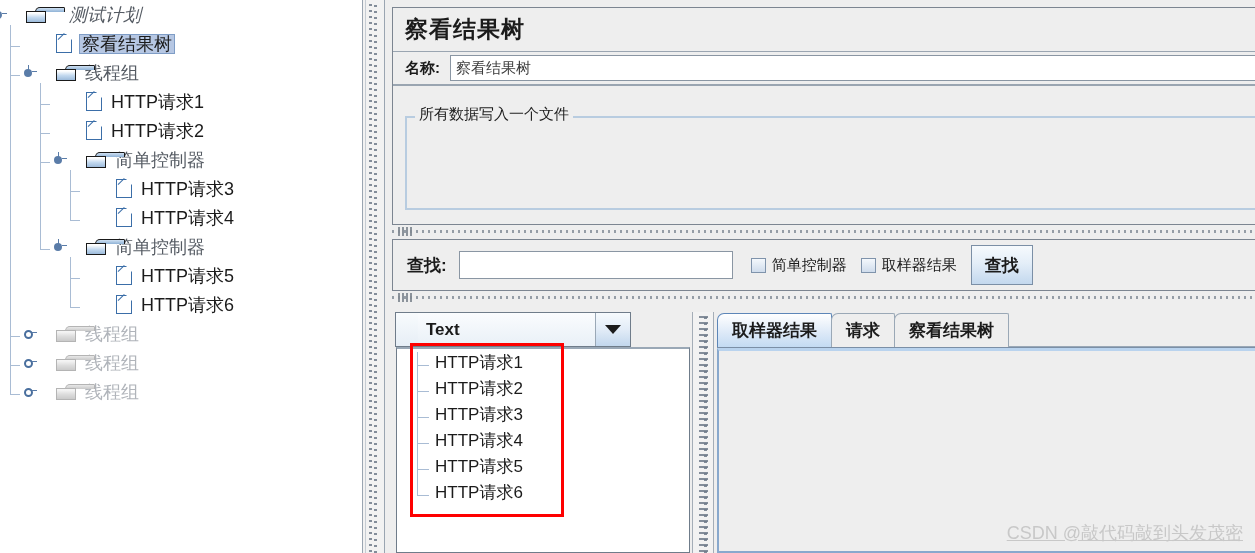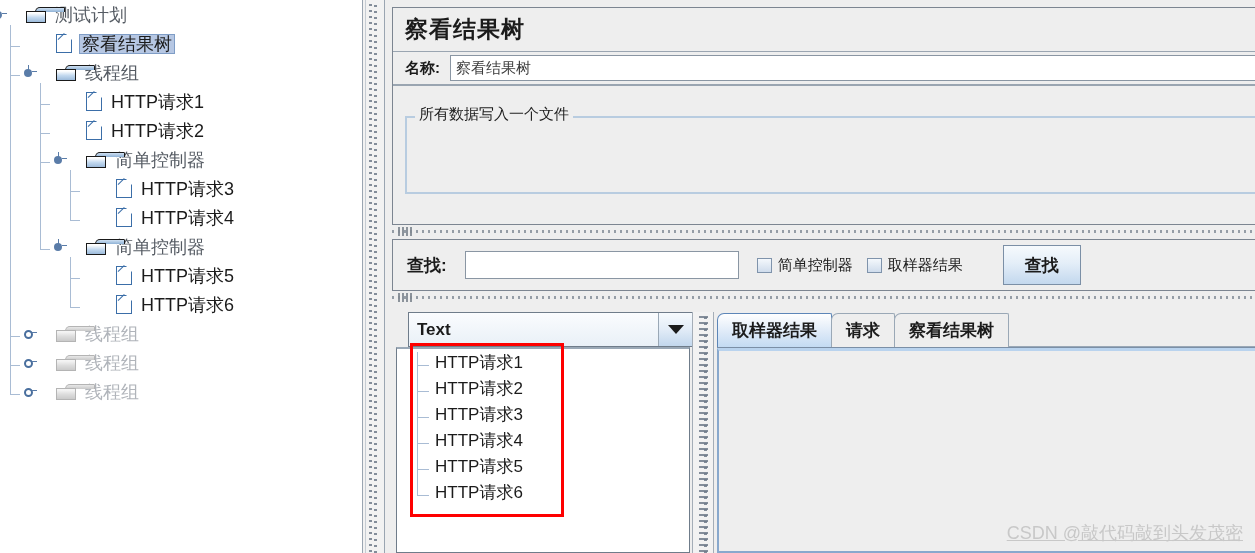--- a/index.html
+++ b/index.html
@@ -210,21 +210,21 @@
     margin: 3px 0;
   }
   .field-input.noborder {
     border: none;
     margin: 0;
   }
 
   
   .group-box {
     position: absolute;
-    left: 12px; top: 108px; right: 0; height: 78px;
+    left: 12px; top: 108px; right: 0; height: 94px;
     border: 2px solid #b8cce0;
     border-right: none;
     border-top: none;
   }
   .group-legend {
     position: absolute;
     left: 8px; top: -11px;
     background: #eeeeee;
     font-size: 15px;
     color: #1b1b1b;
@@ -278,21 +278,21 @@
     left: 7px; top: 239px; right: 0; height: 52px;
     background: #eeeeee;
     border: 1px solid #7c8591;
     border-right: none;
     display: flex;
     align-items: center;
     padding-left: 14px;
   }
   .search-bar .lab {
     font-size: 17px; font-weight: bold; color: #1b1b1b;
-    margin-right: 18px; white-space: nowrap;
+    margin-right: 12px; white-space: nowrap;
   }
   .search-input {
     width: 274px; height: 28px;
     background: #ffffff;
     border: 1px solid #8a96a3;
     margin-right: 18px;
   }
   .chk-wrap {
     display: flex; align-items: center;
     margin-right: 14px;
@@ -301,43 +301,43 @@
   .chk {
     width: 15px; height: 15px;
     background: linear-gradient(#f4f8fc, #cfdcec);
     border: 1px solid #7f93ab;
     margin-right: 6px;
     flex: 0 0 15px;
   }
   .chk-wrap .txt { font-size: 15px; color: #1b1b1b; }
 
   .btn {
-    width: 78px; height: 40px;
+    width: 62px; height: 40px;
     background: linear-gradient(#f6fafd 0%, #e4eef8 45%, #c3d8ee 100%);
     border: 1px solid #7b8fa6;
     font-size: 17px; font-weight: bold; color: #1b1b1b;
     display: flex; align-items: center; justify-content: center;
     margin-right: 10px;
     cursor: default;
-    margin-left: 26px;
   }
 
   
   .results-area {
     position: absolute;
     left: 7px; top: 304px; right: 0; bottom: 0;
   }
 
   .combo-wrap {
     position: absolute;
-    left: 16px; top: 8px;
-    width: 286px; height: 35px;
+    left: 3px; top: 8px;
+    width: 236px; height: 35px;
     display: flex;
     border: 1px solid #6f7c8a;
     background: linear-gradient(#f8fbfd, #e6eef6);
+    padding-left: 22px;
   }
   .combo-field {
     flex: 1 1 auto;
     background: linear-gradient(#fafcfe, #e9f0f7);
     border-right: 1px solid #9aa8b6;
     font-size: 17px;
     font-weight: bold;
     color: #1b1b1b;
     display: flex; align-items: center;
     padding-left: 8px;
@@ -467,21 +467,21 @@
     <div id="tree-rows">
         <div class="tree-row" style="padding-left: 26px;">
           <span class="knob" style="left: -8px; top: 7px;">
             <span class="ball"></span>
             <span class="tail"></span>
           </span>
           <span class="ic-folder">
             <span class="tab"></span>
             <span class="body"></span>
           </span>
-          <span class="tree-label cjk" style="margin-left: 7px;">测试计划</span>
+          <span class="tree-label cjk" style="margin-left: 21px; font-style: italic;">测试计划</span>
         </div>
         <div class="tree-row" style="padding-left: 56px;">
           <span class="ic-doc">
             <span class="page"></span>
             <span class="fold"></span>
             <span class="foldline"></span>
           </span>
           <span class="tree-label sel" style="margin-left: 7px;">察看结果树</span>
         </div>
         <div class="tree-row" style="padding-left: 56px;">

